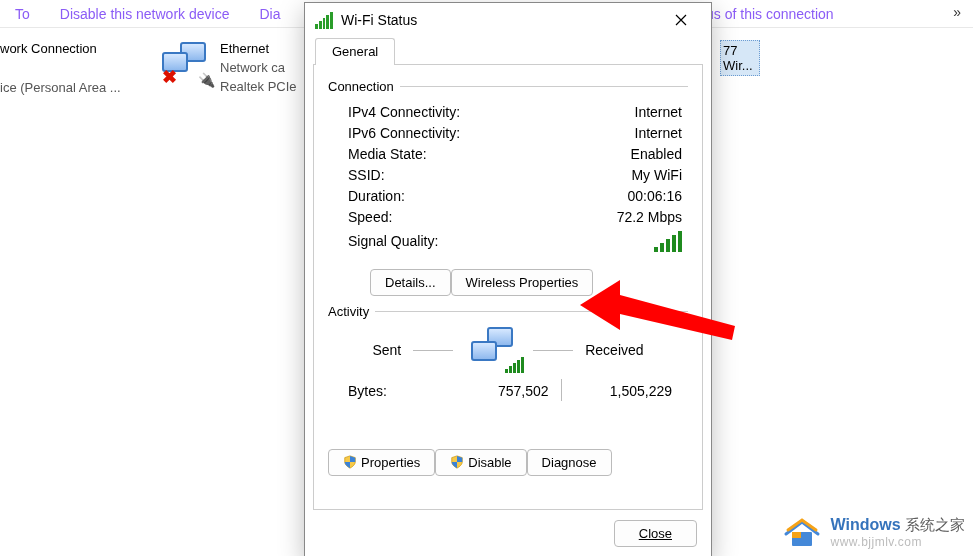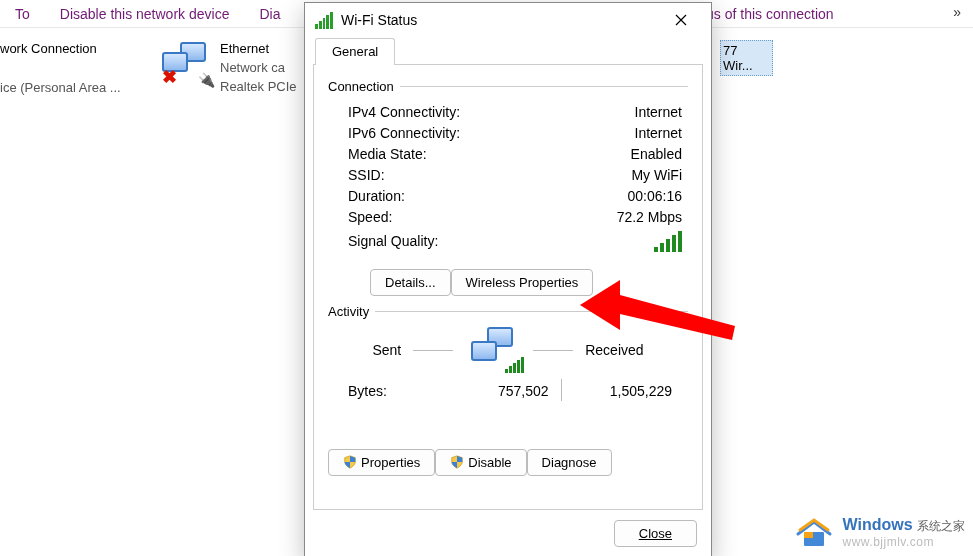--- a/index.html
+++ b/index.html
@@ -1,30 +1,30 @@
 <!DOCTYPE html>
 <html><head>
 <meta charset="utf-8">
 <style>
   * { box-sizing: border-box; margin: 0; padding: 0; font-family: "Segoe UI", Tahoma, sans-serif; }
   body { width: 973px; height: 556px; background: #fff; overflow: hidden; position: relative; font-size: 13px; color: #000; }
   
   .bg { position: absolute; inset: 0; }
   .bg-toolbar { height: 28px; display:flex; align-items:center; gap:30px; padding-left:15px; border-bottom:1px solid #e8e8e8; }
-  .bg-toolbar a { color:#701a75; text-decoration:none; font-size:14px; }
+  .bg-toolbar a { color:#8b5cf6; text-decoration:none; font-size:14px; }
   .bg-items { position:absolute; top:40px; left:0; display:flex; gap:22px; }
   .bg-item { display:flex; gap:8px; align-items:flex-start; }
   .bg-item .txt { font-size:13px; line-height:1.45; }
   .net-icon { width:50px; height:44px; position:relative; }
   .ni-rect { position:absolute; width:26px; height:20px; border:2px solid #3a78c3; border-radius:3px; background:linear-gradient(#d6e8ff,#8fb9ee); }
   .ni-rect.b { left:0; top:12px; }
   .ni-rect.f { left:18px; top:2px; }
   .net-icon .x { position:absolute; left:0; bottom:-4px; color:#d10; font-weight:bold; font-size:18px; }
   .net-icon .plug { position:absolute; right:-4px; bottom:-4px; font-size:14px; }
-  .wifi-item { position:absolute; left:720px; top:40px; width:53px; padding:2px; display:flex; align-items:center; justify-content:center; font-size:13px; background:#d6e7f7; border:1px dotted #6b9cd2; }
+  .wifi-item { position:absolute; left:720px; top:40px; width:40px; padding:2px; display:flex; align-items:center; justify-content:center; font-size:13px; background:#d6e7f7; border:1px dotted #6b9cd2; }
   .chev { position:absolute; top:4px; right:12px; color:#333; font-size:14px; }
   
   .dialog { position:absolute; left:304px; top:2px; width:408px; height:556px; background:#fff; border:1px solid #888; box-shadow:0 8px 24px rgba(0,0,0,.25); display:flex; flex-direction:column; }
   .titlebar { height:34px; display:flex; align-items:center; gap:8px; padding:0 10px; }
   .titlebar .t-icon { width:18px; height:18px; display:flex; align-items:flex-end; gap:1px; }
   .titlebar .t-icon i { display:block; width:3px; background:#2a9d2a; }
   .titlebar .t-icon i:nth-child(1){height:5px}
   .titlebar .t-icon i:nth-child(2){height:8px}
   .titlebar .t-icon i:nth-child(3){height:11px}
   .titlebar .t-icon i:nth-child(4){height:14px}
@@ -64,21 +64,21 @@
   .lower-btns { display:flex; margin-top:44px; }
   .shield { display:inline-block; width:14px; height:14px; margin-right:4px; vertical-align:-2px; }
   .footer { display:flex; justify-content:flex-end; padding:10px 14px;text-decoration:underline; }
   
   .arrow { position:absolute; left:580px; top:270px; width:160px; height:80px; pointer-events:none; }
   
   .wm { position:absolute; right:8px; bottom:6px; display:flex; align-items:center; gap:8px; opacity:.95; }
   .wm-logo { width:40px; height:36px; }
   .wm-txt .l1 { font-size:16px; color:#2b6cb8; }
   .wm-txt .l1 b { color:#2b6cb8; font-weight:600;}
-  .wm-txt .l1 span.cn { color:#555; font-size:12px;}
+  .wm-txt .l1 span.cn { color:#555; font-size:15px;}
   .wm-txt .l2 { font-size:12px; color:#b9b9b9; letter-spacing:.5px;}
 </style>
 </head>
 <body>
 
 <div class="bg">
   <div class="bg-toolbar">
     <a>To</a>
     <a>Disable this network device</a>
     <a>Dia</a>

